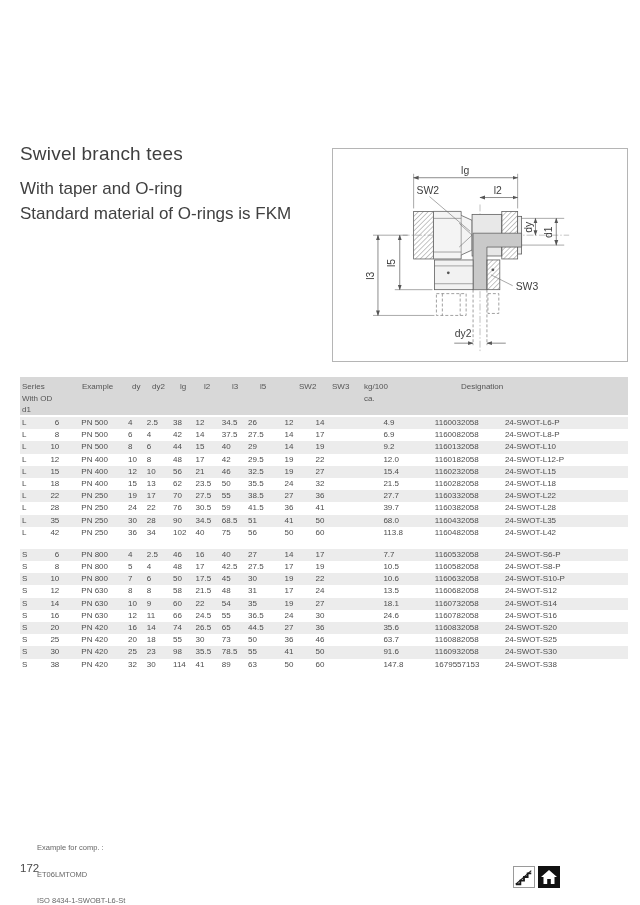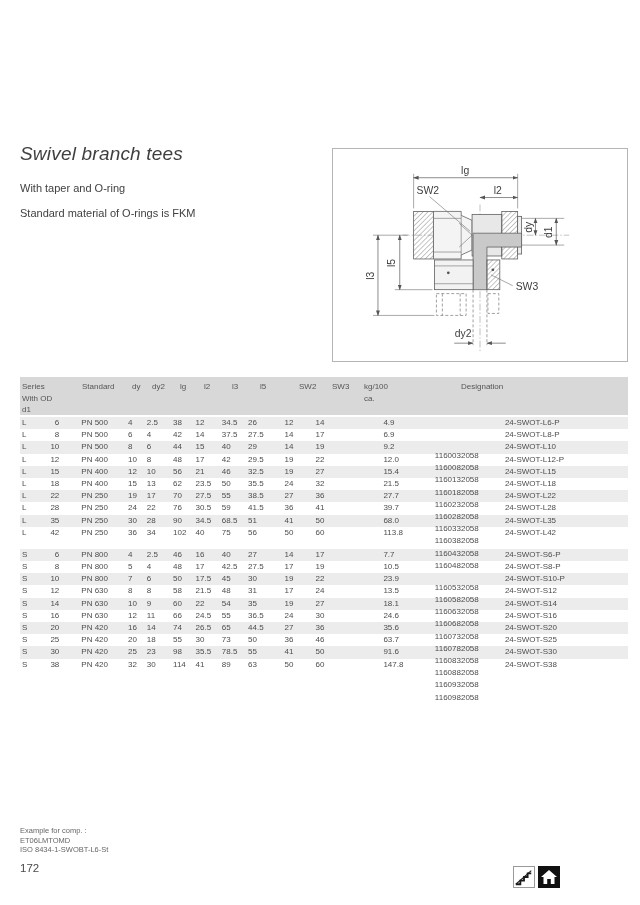--- a/index.html
+++ b/index.html
@@ -1,22 +1,22 @@
 <!DOCTYPE html>
 <html><head>
 <meta charset="utf-8">
 <style>
   html,body{margin:0;padding:0;background:#fff;}
   .page{position:relative;width:640px;height:905px;background:#ffffff;overflow:hidden;
         font-family:"Liberation Sans",sans-serif;color:#414141;}
 
   
   .intro{position:absolute;left:20px;top:143px;width:300px;}
-  .page-title{font-size:19px;font-weight:normal;color:#3f3f3f;margin:0 0 18px 0;letter-spacing:.2px;font-style:italic;}
-  .intro-line{font-size:11px;color:#414141;margin:0 0 13px 0;line-height:11px;}
+  .page-title{font-size:19px;font-weight:normal;color:#3f3f3f;margin:0 0 18px 0;letter-spacing:.2px;}
+  .intro-line{font-size:17px;color:#414141;margin:0 0 13px 0;line-height:11px;}
   .intro-line.gap{margin-bottom:14px;}
 
   
   .diagram-box{position:absolute;left:332px;top:148px;width:296px;height:214px;
                border:1px solid #b5b5b5;background:#fff;box-sizing:border-box;}
   .diagram-box svg{display:block;}
   .ln{stroke:#5f5f5f;stroke-width:0.8;}
   .thin{stroke:#6e6e6e;stroke-width:0.6;fill:none;}
   .cl{stroke:#9a9a9a;stroke-width:0.6;stroke-dasharray:7 2 1.5 2;fill:none;}
   .dash{stroke:#777;stroke-width:0.7;stroke-dasharray:3 2;fill:none;}
@@ -34,25 +34,25 @@
   .hc11{width:55px;}.hc12{width:75px;}.hc13{width:134px;margin-left:42px;}
   .tbody{margin-top:2px;}
   .tgroup + .tgroup{margin-top:10px;}
   .trow{display:flex;height:12.2px;line-height:12.2px;}
   .trow.alt{background:#ececec;}
   .tcell{box-sizing:border-box;white-space:nowrap;padding-left:2px;}
   .c0{width:14px;}
   .c1{width:48px;text-align:right;padding-right:20px;padding-left:0;}
   .c2{width:50px;}.c3{width:20px;}.c4{width:28px;}.c5{width:24px;}.c6{width:28px;}
   .c7{width:28px;}.c8{width:39px;}.c9{width:33px;}.c10{width:32px;}
-  .c11{width:55px;margin-left:38px;}.c12{width:75px;margin-top:33px;}.c13{width:134px;}
+  .c11{width:55px;margin-left:38px;}.c12{width:75px;}.c13{width:134px;}
 
   
   .footer-example{position:absolute;left:20px;top:826px;font-size:7.5px;color:#666;line-height:9.5px;}
-  .footer-example div{margin:0;}
+  .footer-example div{margin:17px;}
   .page-number{position:absolute;left:20px;top:862px;font-size:11.5px;color:#4a4a4a;}
   .foot-icons{position:absolute;left:513px;top:866px;display:flex;gap:3px;}
   .icon-box{width:22px;height:22px;box-sizing:border-box;}
   .icon-stairs{border:1px solid #9a9a9a;background:#fff;}
   .icon-home{background:#111;}
 </style>
 </head>
 <body>
 
 <div class="page">
@@ -129,21 +129,21 @@
     </svg>
   </div>
 
   <div class="spec-table">
     <div class="thead">
       <div class="hcell h0 hstack">
         <span>Series</span>
         <span>With OD</span>
         <span>d1</span>
       </div>
-      <div class="hcell hc2">Standard</div>
+      <div class="hcell hc2">Example</div>
       <div class="hcell hc3">dy</div>
       <div class="hcell hc4">dy2</div>
       <div class="hcell hc5">lg</div>
       <div class="hcell hc6">l2</div>
       <div class="hcell hc7">l3</div>
       <div class="hcell hc8">l5</div>
       <div class="hcell hc9">SW2</div>
       <div class="hcell hc10">SW3</div>
       <div class="hcell hc11 hstack">
         <span>kg/100</span>
@@ -352,21 +352,21 @@
             <div class="tcell c1">10</div>
             <div class="tcell c2">PN 800</div>
             <div class="tcell c3">7</div>
             <div class="tcell c4">6</div>
             <div class="tcell c5">50</div>
             <div class="tcell c6">17.5</div>
             <div class="tcell c7">45</div>
             <div class="tcell c8">30</div>
             <div class="tcell c9">19</div>
             <div class="tcell c10">22</div>
-            <div class="tcell c11">23.9</div>
+            <div class="tcell c11">10.6</div>
             <div class="tcell c12">1160632058</div>
             <div class="tcell c13">24-SWOT-S10-P</div>
           </div>
           <div class="trow">
             <div class="tcell c0">S</div>
             <div class="tcell c1">12</div>
             <div class="tcell c2">PN 630</div>
             <div class="tcell c3">8</div>
             <div class="tcell c4">8</div>
             <div class="tcell c5">58</div>
@@ -465,21 +465,21 @@
             <div class="tcell c2">PN 420</div>
             <div class="tcell c3">32</div>
             <div class="tcell c4">30</div>
             <div class="tcell c5">114</div>
             <div class="tcell c6">41</div>
             <div class="tcell c7">89</div>
             <div class="tcell c8">63</div>
             <div class="tcell c9">50</div>
             <div class="tcell c10">60</div>
             <div class="tcell c11">147.8</div>
-            <div class="tcell c12">1160982058</div>
+            <div class="tcell c12">1679557153</div>
             <div class="tcell c13">24-SWOT-S38</div>
           </div>
         </div>
       </div>
   </div>
 
   <div class="footer-example">
     <div>Example for comp. :</div>
     <div>ET06LMTOMD</div>
     <div>ISO 8434-1-SWOBT-L6-St</div>

